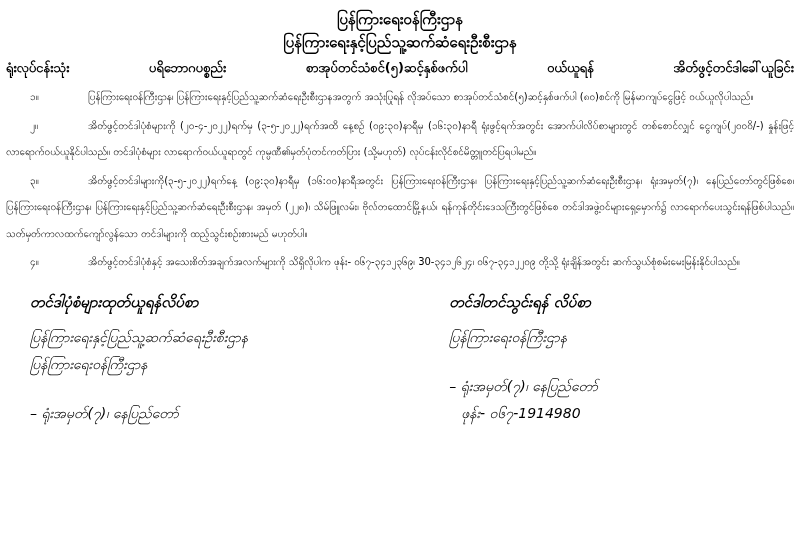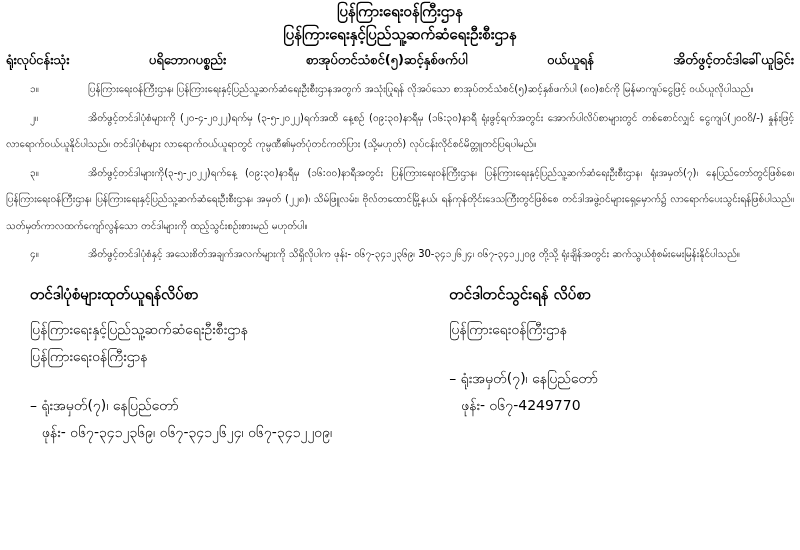--- a/index.html
+++ b/index.html
@@ -7,21 +7,21 @@
     padding: 0;
     background: #ffffff;
     font-family: "DejaVu Sans", sans-serif;
     color: #000000;
   }
   .page {
     width: 800px;
     height: 550px;
     background: #ffffff;
     box-sizing: border-box;
-    padding: 0 6px 4px 6px;
+    padding: 8px 6px 4px 6px;
     overflow: hidden;
   }
   .title-line {
     text-align: center;
     font-weight: bold;
     font-size: 15px;
     line-height: 23px;
     margin: 0;
   }
   .headline {
@@ -42,20 +42,21 @@
   .pnum {
     display: inline-block;
     width: 82px;
     padding-left: 24px;
     box-sizing: border-box;
   }
   .addr-section {
     display: flex;
     flex-direction: row;
     margin-top: 14px;
+    font-style: italic;
   }
   .addr-col-left {
     width: 56%;
     box-sizing: border-box;
     padding-left: 24px;
   }
   .addr-col-right {
     width: 44%;
     box-sizing: border-box;
     padding-left: 2px;
@@ -95,27 +96,26 @@
 
   <div class="para"><span class="pnum">၄။</span><span>အိတ်ဖွင့်တင်ဒါပုံစံနှင့် အသေးစိတ်အချက်အလက်များကို သိရှိလိုပါက ဖုန်း- ၀၆၇-၃၄၁၂၃၆၉၊ 30-၃၄၁၂၆၂၄၊ ၀၆၇-၃၄၁၂၂၀၉ တို့သို့ ရုံးချိန်အတွင်း ဆက်သွယ်စုံစမ်းမေးမြန်းနိုင်ပါသည်။</span></div>
 
   <div class="addr-section">
 
     <div class="addr-col-left">
       <div class="addr-header">တင်ဒါပုံစံများထုတ်ယူရန်လိပ်စာ</div>
       <div class="addr-line">ပြန်ကြားရေးနှင့်ပြည်သူ့ဆက်ဆံရေးဦးစီးဌာန</div>
       <div class="addr-line">ပြန်ကြားရေးဝန်ကြီးဌာန</div>
       <div class="addr-line group-gap">– ရုံးအမှတ်(၇)၊ နေပြည်တော်</div>
-      <div class="addr-line indent-md">ဖုန်း- ၀၆၇-၃၄၁၂၃၆၉၊ ၀၆၇-၃၄၁၂၆၂၄၊ ၀၆၇-၃၄၁၂၂၀၉၊</div>
 
     </div>
 
     <div class="addr-col-right">
       <div class="addr-header">တင်ဒါတင်သွင်းရန် လိပ်စာ</div>
       <div class="addr-line">ပြန်ကြားရေးဝန်ကြီးဌာန</div>
       <div class="addr-line group-gap">– ရုံးအမှတ်(၇)၊ နေပြည်တော်</div>
-      <div class="addr-line indent-md">ဖုန်း- ၀၆၇-4249770</div>
+      <div class="addr-line indent-md">ဖုန်း- ၀၆၇-1914980</div>
 
     </div>
 
   </div>
 
 </div>
 
 </body></html>

